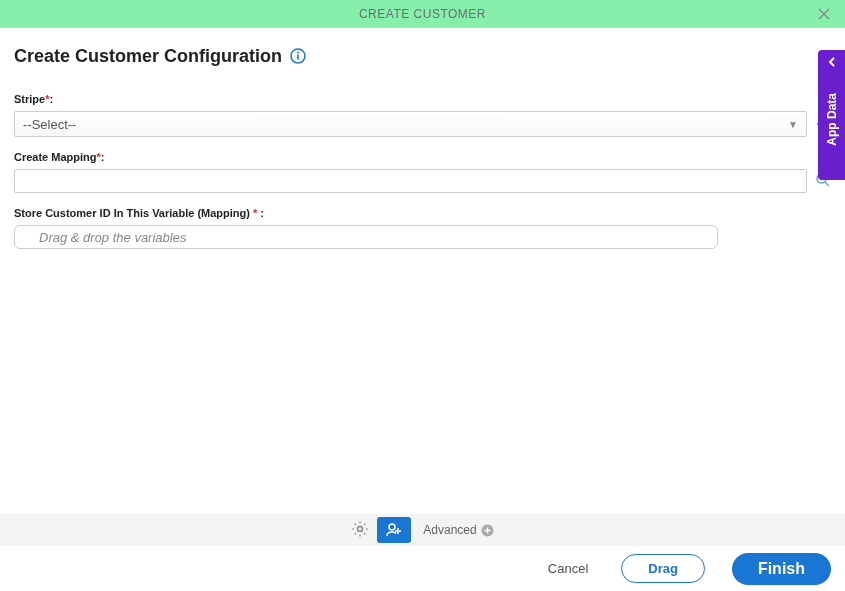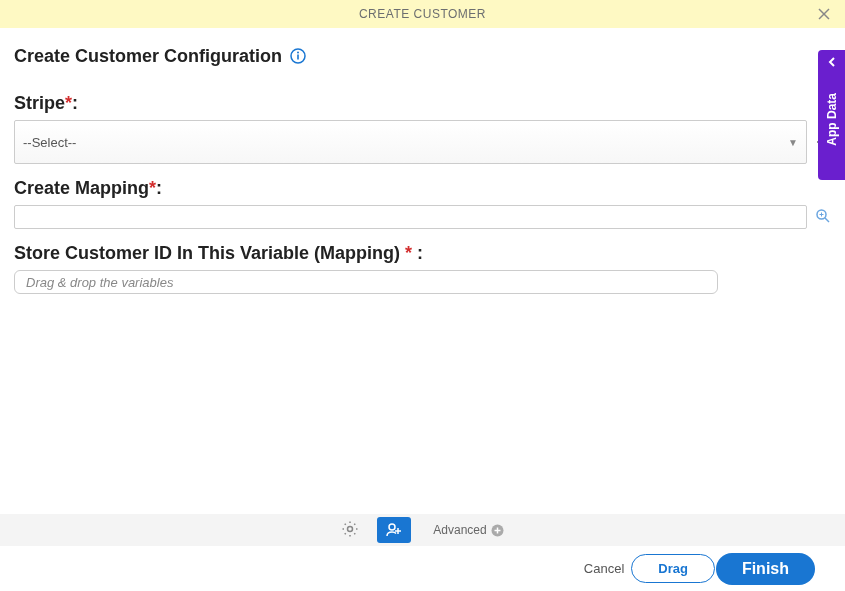--- a/index.html
+++ b/index.html
@@ -7,21 +7,21 @@
       font-family: -apple-system, BlinkMacSystemFont, 'Segoe UI', Arial, sans-serif;
       font-size: 13px;
       color: #333;
       width: 845px;
       height: 591px;
       background: #fff;
       position: relative;
       overflow: hidden;
     }
     .header {
-      background: #fef9c3;
+      background: #86efac;
       height: 28px;
       display: flex;
       align-items: center;
       justify-content: center;
       position: relative;
     }
     .header-title {
       color: #6c6e70;
       font-size: 12px;
       font-weight: 500;
@@ -48,37 +48,37 @@
       font-weight: 700;
       color: #222;
     }
     .info-icon {
       color: #1976d2;
     }
     .field-group {
       margin-bottom: 14px;
     }
     .field-label {
-      font-size: 18px;
+      font-size: 11px;
       color: #222;
       font-weight: 600;
       display: block;
       margin-bottom: 6px;
     }
     .required { color: #d32f2f; }
     .input-row {
       display: flex;
       align-items: center;
       gap: 8px;
     }
     .select-box {
       flex: 1;
       border: 1px solid #ccc;
       background: linear-gradient(#fff, #f7f7f7);
-      height: 44px;
+      height: 26px;
       padding: 0 8px;
       display: flex;
       align-items: center;
       justify-content: space-between;
       position: relative;
       border-radius: 2px;
     }
     .select-box .select-text {
       color: #555;
       font-size: 13px;
@@ -109,21 +109,21 @@
       color: #888;
     }
     .search-zoom-icon {
       color: #6aa5e0;
       cursor: pointer;
     }
     .variable-input {
       width: 704px;
       border: 1px solid #ccc;
       height: 24px;
-      padding: 0 11px;
+      padding: 0 24px;
       font-size: 13px;
       border-radius: 6px;
     }
     .variable-input::placeholder {
       font-style: italic;
       color: #888;
     }
     .app-data-tab {
       position: absolute;
       right: 0;
@@ -153,21 +153,21 @@
     .toolbar {
       position: absolute;
       bottom: 45px;
       left: 0;
       right: 0;
       height: 32px;
       background: #f4f4f4;
       display: flex;
       align-items: center;
       justify-content: center;
-      gap: 18px;
+      gap: 8px;
     }
     .toolbar-gear {
       color: #888;
       cursor: pointer;
     }
     .toolbar-user-add {
       background: #1976d2;
       width: 34px;
       height: 26px;
       border-radius: 3px;
@@ -187,22 +187,22 @@
     }
     .footer {
       position: absolute;
       bottom: 0;
       left: 0;
       right: 0;
       height: 45px;
       display: flex;
       align-items: center;
       justify-content: flex-end;
-      gap: 1px;
-      padding-right: 30px;
+      gap: 27px;
+      padding-right: 14px;
       background: #fff;
     }
     .btn-text {
       color: #555;
       font-size: 13px;
       cursor: pointer;
       padding: 0 6px;
     }
     .btn-outline {
       border: 1px solid #1976d2;

